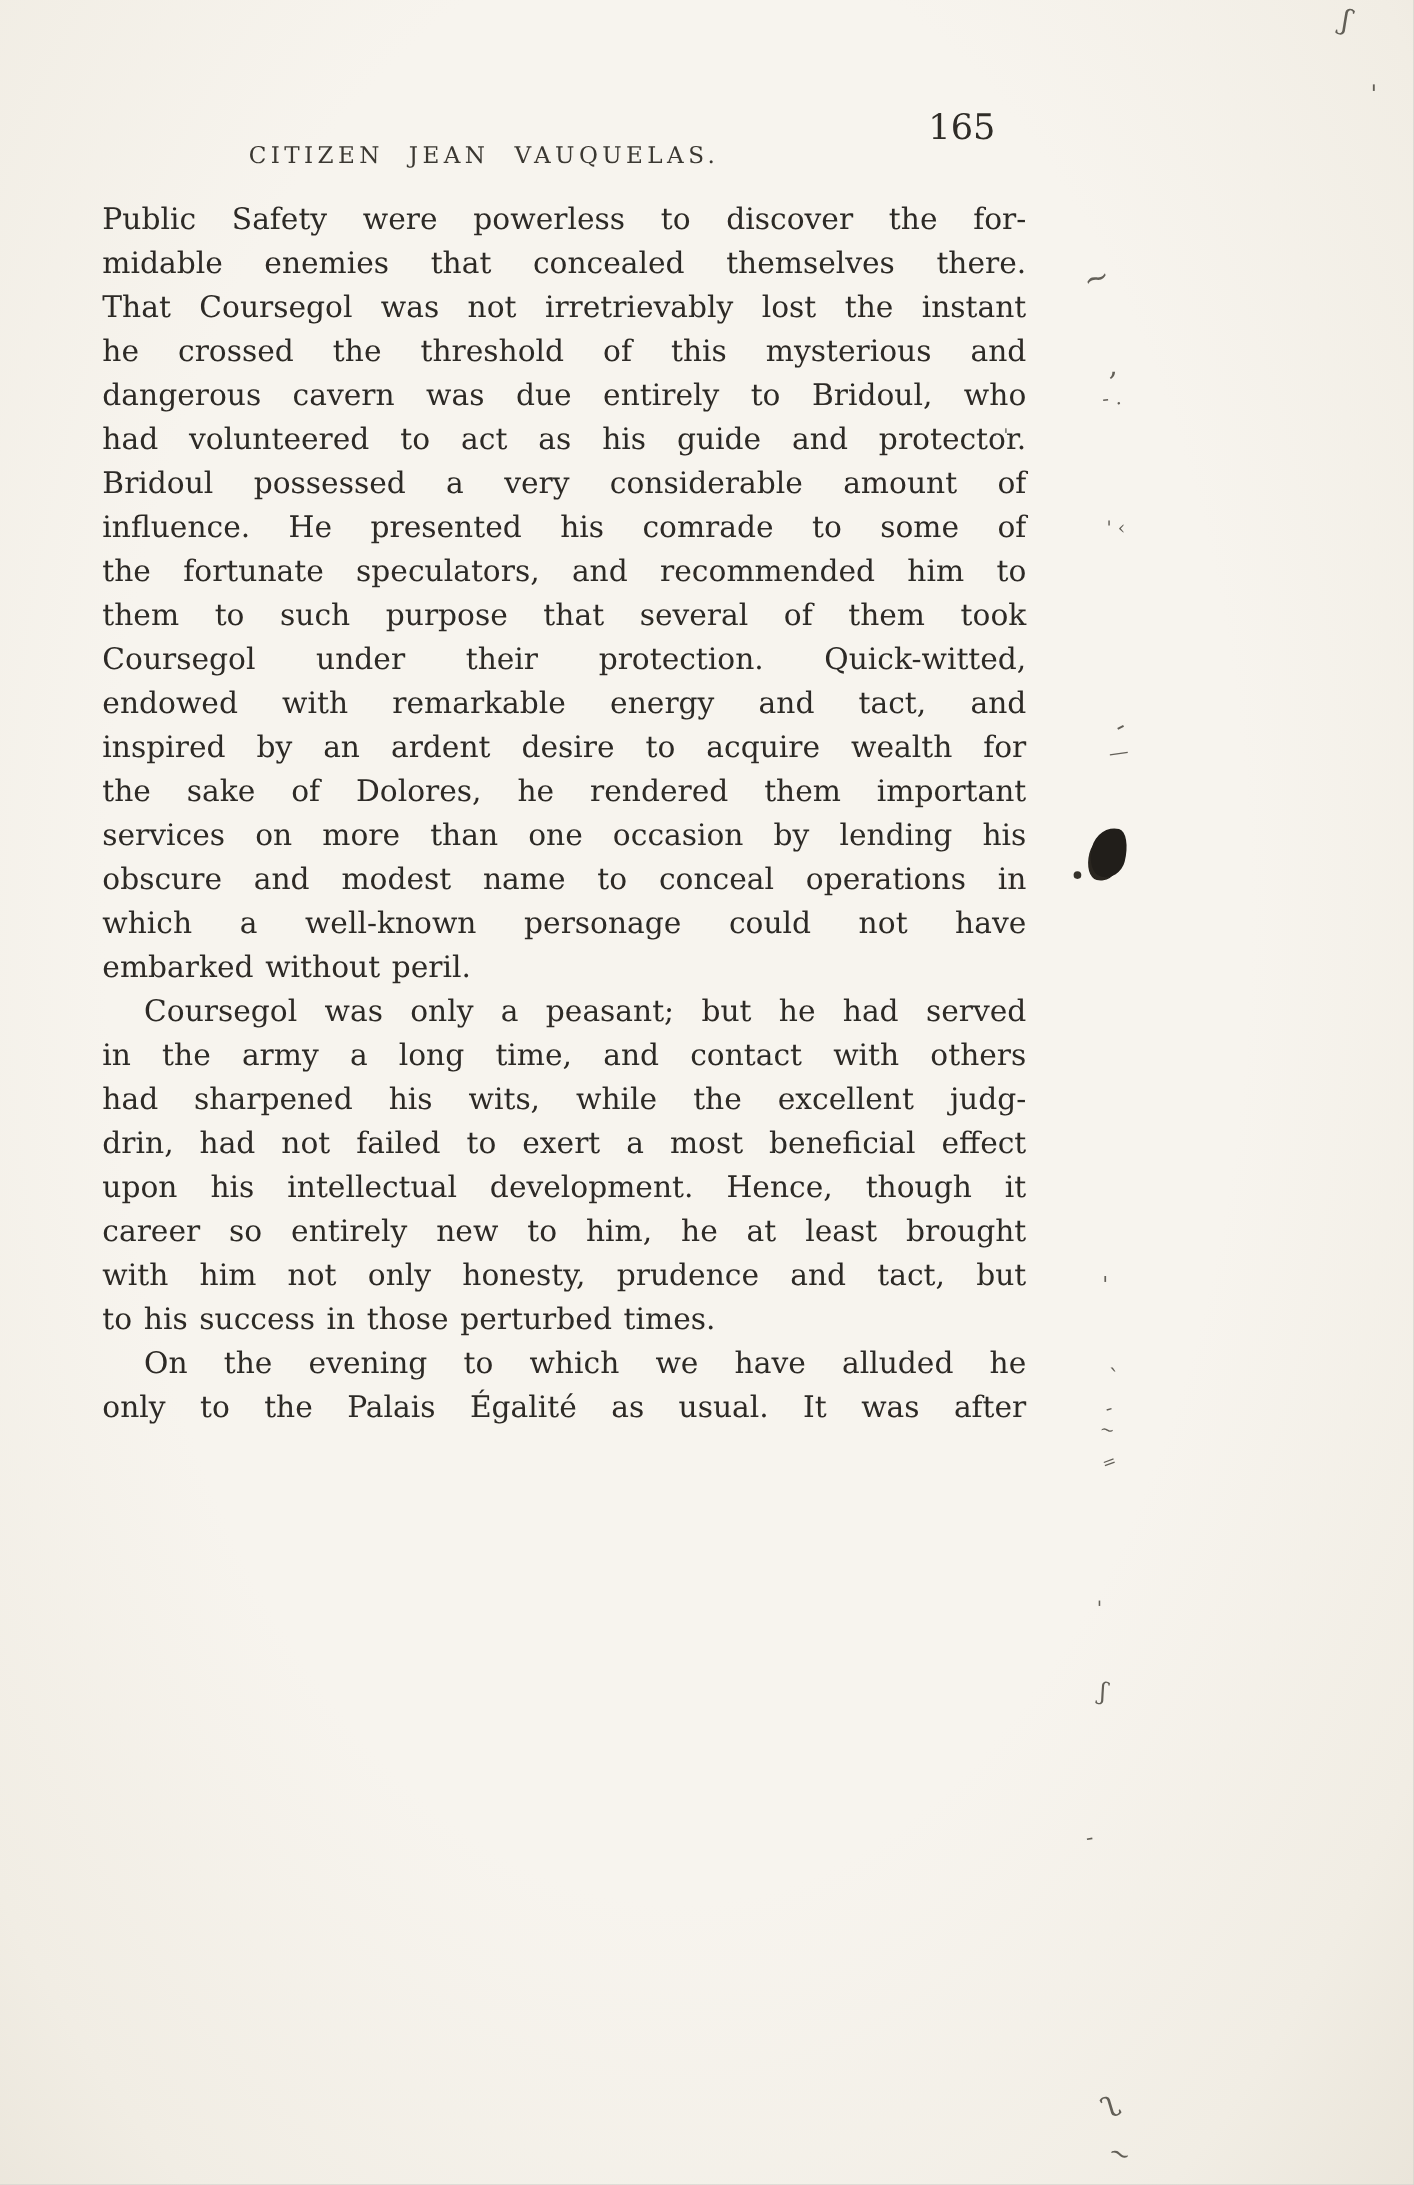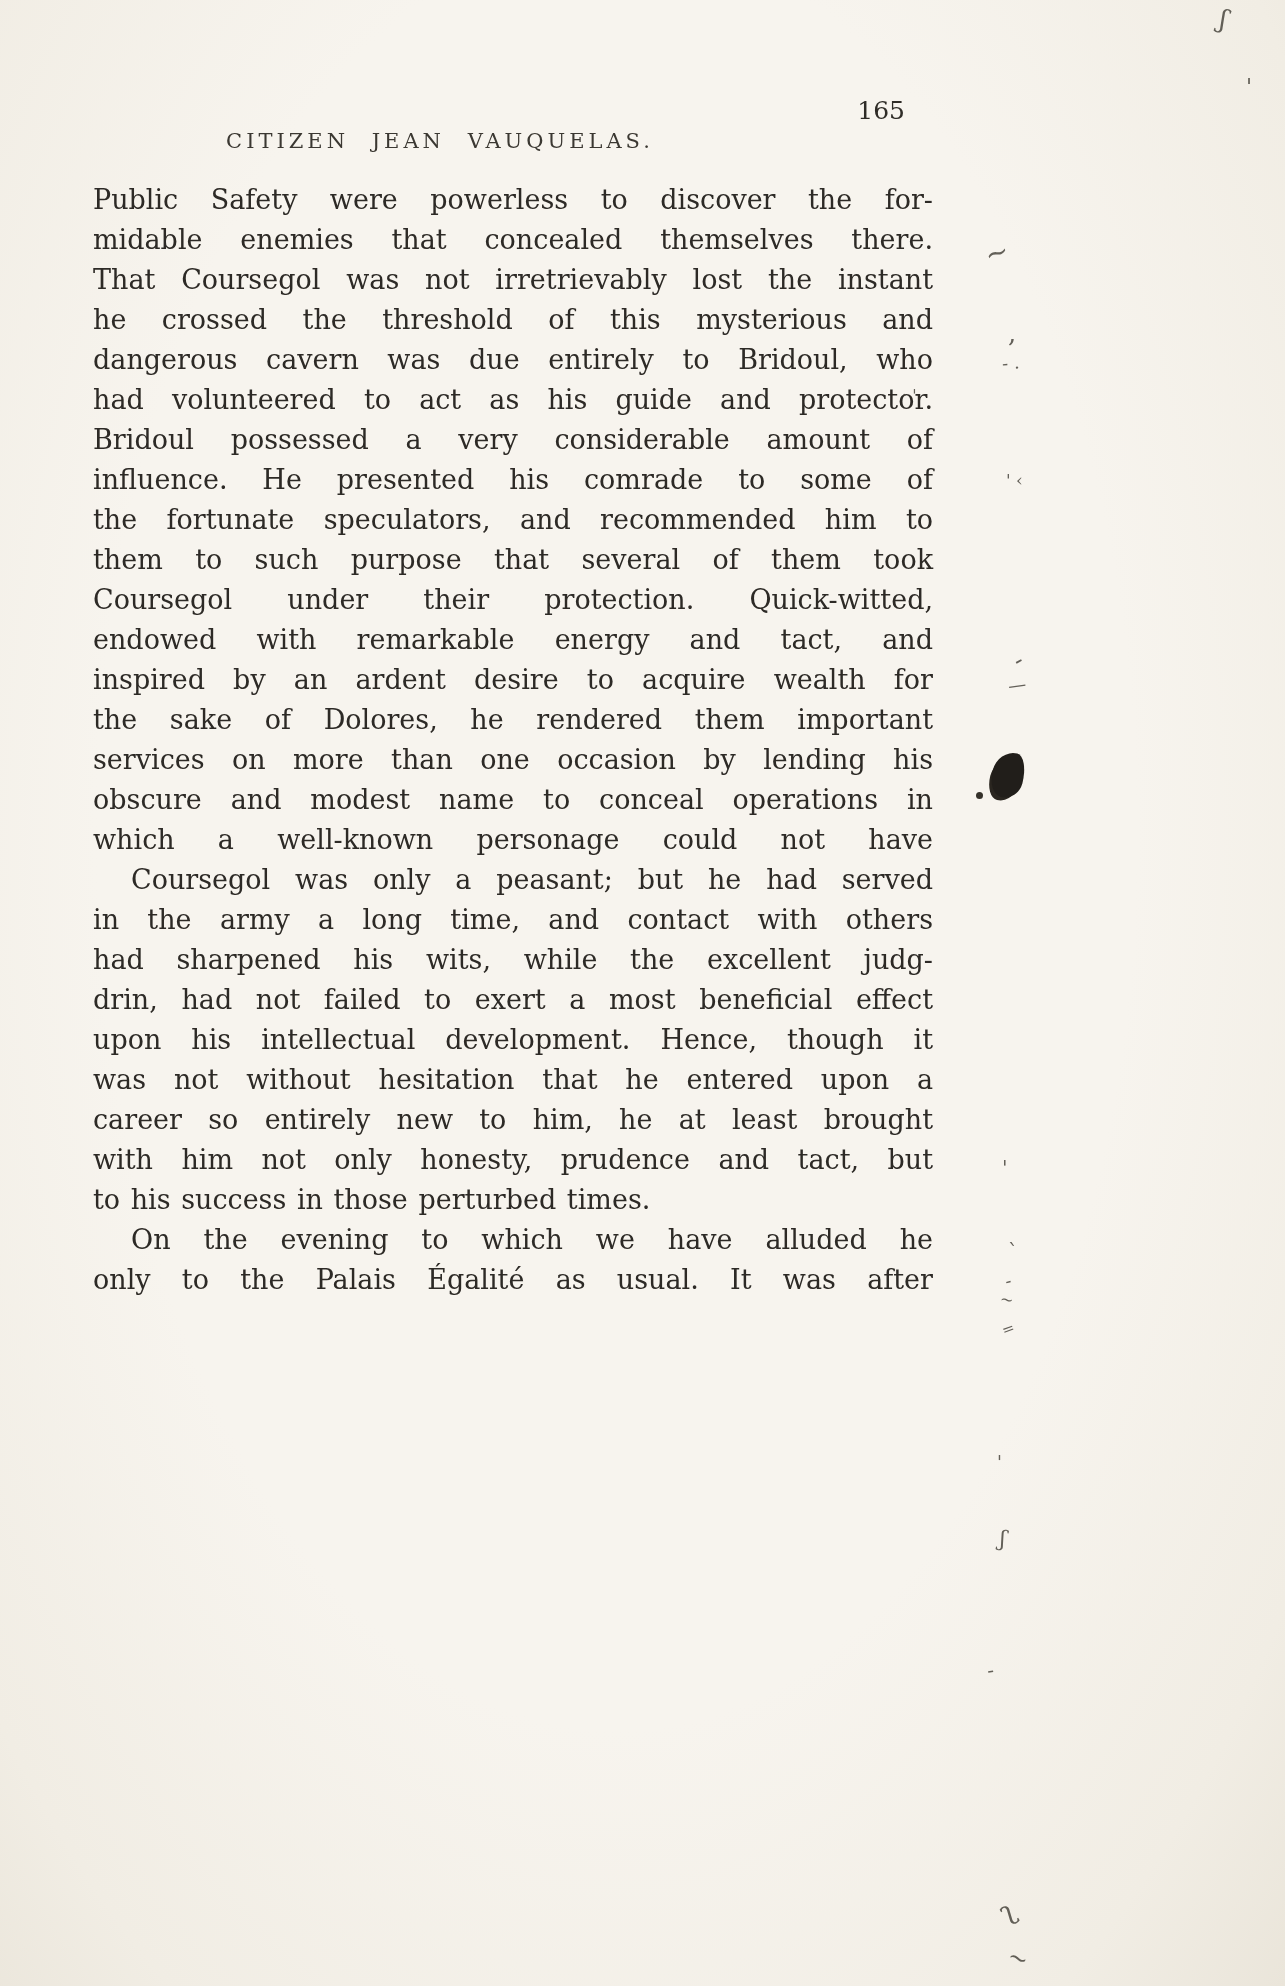--- a/index.html
+++ b/index.html
@@ -33,21 +33,21 @@
     font-size: 21px;
     letter-spacing: 4px;
     word-spacing: 12px;
     color: #3b3832;
     margin-top: 29px;
   }
   .page-number {
     position: absolute;
     right: 0;
     top: -4px;
-    font-size: 25px;
+    font-size: 32px;
     color: #2f2c27;
   }
   .text-block {
     position: absolute;
     top: 180px;
     left: 65px;
     width: 840px;
     margin-left: 28px;
   }
   .line {
@@ -115,26 +115,26 @@
       <div class="line j">influence. He presented his comrade to some of</div>
       <div class="line j">the fortunate speculators, and recommended him to</div>
       <div class="line j">them to such purpose that several of them took</div>
       <div class="line j">Coursegol under their protection. Quick-witted,</div>
       <div class="line j">endowed with remarkable energy and tact, and</div>
       <div class="line j">inspired by an ardent desire to acquire wealth for</div>
       <div class="line j">the sake of Dolores, he rendered them important</div>
       <div class="line j">services on more than one occasion by lending his</div>
       <div class="line j">obscure and modest name to conceal operations in</div>
       <div class="line j">which a well-known personage could not have</div>
+      <div class="line">embarked without peril.</div>
       <div class="line j indent">Coursegol was only a peasant; but he had served</div>
       <div class="line j">in the army a long time, and contact with others</div>
       <div class="line j">had sharpened his wits, while the excellent judg-</div>
       <div class="line j">drin, had not failed to exert a most beneficial effect</div>
       <div class="line j">upon his intellectual development. Hence, though it</div>
-      <div class="line j">was not without hesitation that he entered upon a</div>
       <div class="line j">career so entirely new to him, he at least brought</div>
       <div class="line j">with him not only honesty, prudence and tact, but</div>
       <div class="line">to his success in those perturbed times.</div>
       <div class="line j indent">On the evening to which we have alluded he</div>
       <div class="line j">only to the Palais Égalité as usual.  It was after</div>
     </div>
 
   <div class="ink-blob"></div>
   <div class="ink-dot"></div>
 

